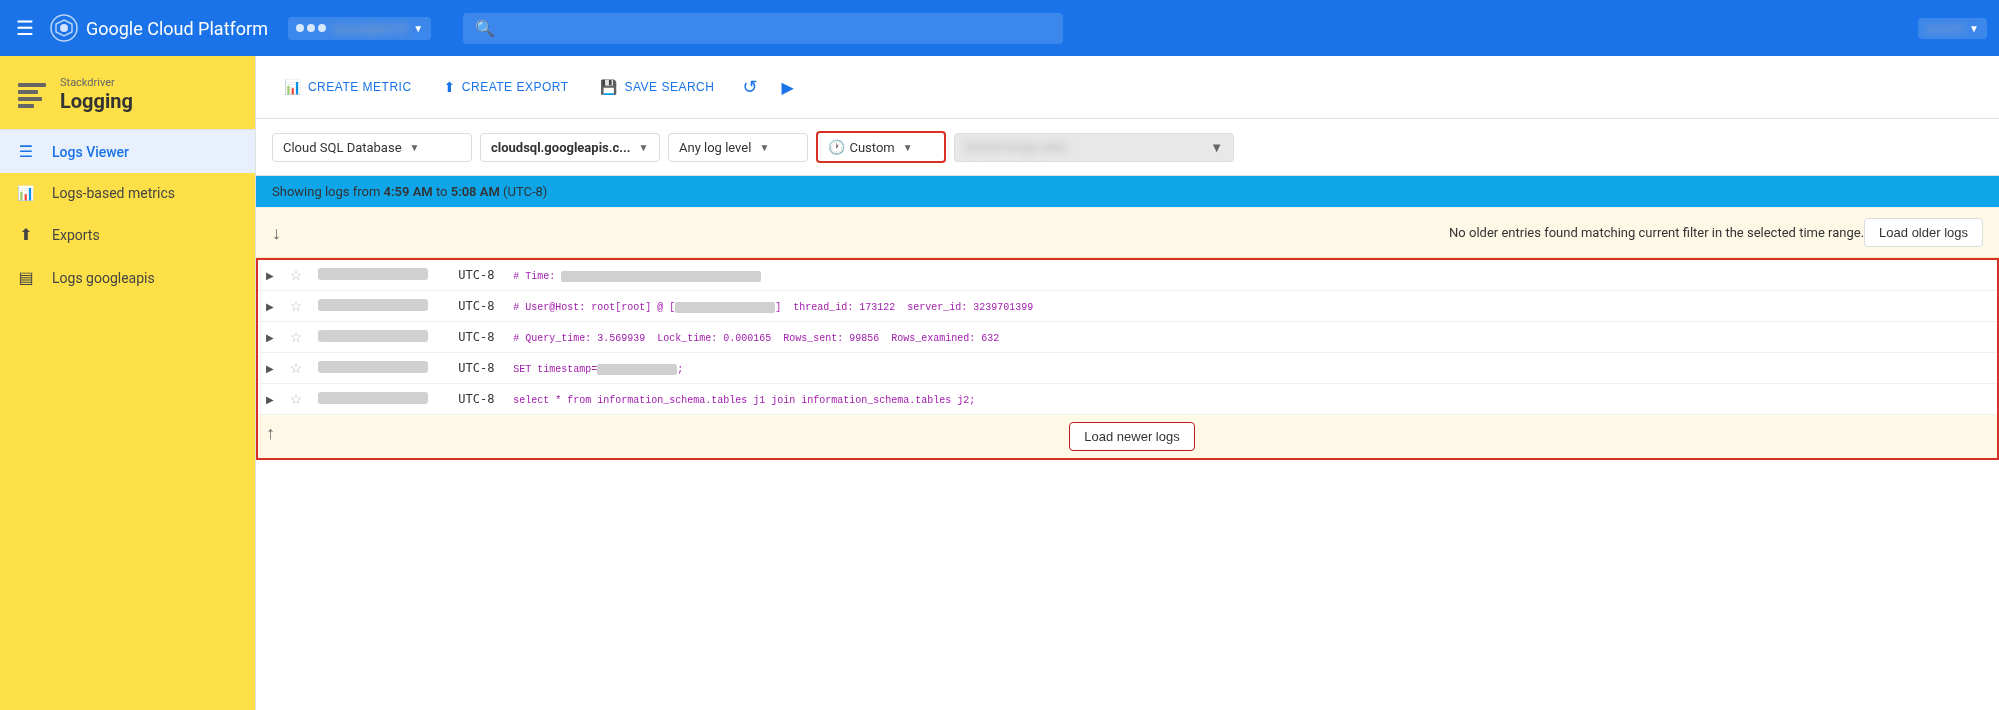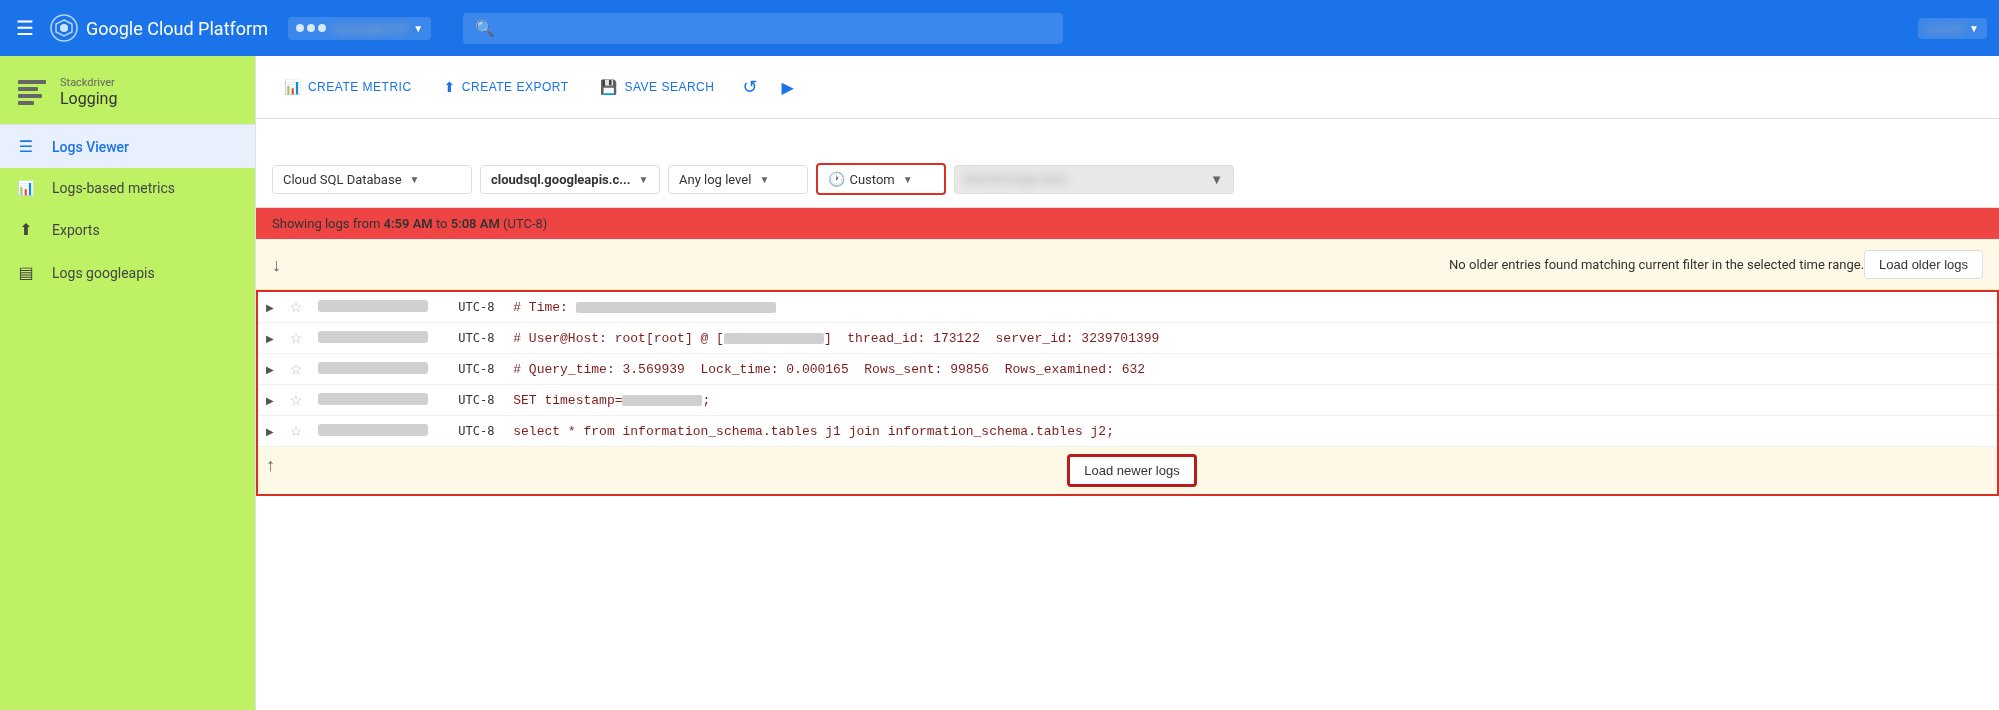--- a/index.html
+++ b/index.html
@@ -25,71 +25,71 @@
     .search-bar { flex: 1; max-width: 600px; margin-left: 20px; background: rgba(255,255,255,0.15); border-radius: 4px; display: flex; align-items: center; padding: 6px 12px; gap: 8px; }
     .search-bar input { background: transparent; border: none; outline: none; color: #fff; font-size: 14px; flex: 1; }
     .search-bar input::placeholder { color: rgba(255,255,255,0.7); }
     .top-nav-right { margin-left: auto; display: flex; align-items: center; gap: 8px; }
     .top-nav-right-dropdown { display: flex; align-items: center; gap: 4px; background: rgba(255,255,255,0.15); border-radius: 4px; padding: 4px 8px; cursor: pointer; }
 
     
     .layout { display: flex; height: calc(100vh - 56px); }
 
     
-    .sidebar { width: 256px; min-width: 256px; border-right: 1px solid #e0e0e0; background: #bef264; padding-top: 8px; }
+    .sidebar { width: 256px; min-width: 256px; border-right: 1px solid #e0e0e0; background: #fde047; padding-top: 8px; }
     .sidebar-header { display: flex; align-items: center; gap: 12px; padding: 12px 16px 16px; border-bottom: 1px solid #e0e0e0; }
     .sidebar-header-text { }
     .sidebar-header-text .sub { font-size: 11px; color: #666; }
-    .sidebar-header-text .main { font-size: 16px; color: #333; font-weight: 400; }
+    .sidebar-header-text .main { font-size: 20px; color: #333; font-weight: 700; }
     .sidebar-item { display: flex; align-items: center; gap: 16px; padding: 12px 16px; cursor: pointer; color: #444; font-size: 14px; }
     .sidebar-item.active { background: #e8f0fe; color: #1a73e8; font-weight: 500; }
     .sidebar-item .icon { font-size: 16px; width: 20px; text-align: center; }
 
     
     .content { flex: 1; display: flex; flex-direction: column; overflow: hidden; }
 
     
     .toolbar { display: flex; align-items: center; gap: 8px; padding: 12px 16px; border-bottom: 1px solid #e0e0e0; background: #fff; }
     .toolbar-btn { display: flex; align-items: center; gap: 6px; color: #1a73e8; font-size: 12px; font-weight: 500; padding: 8px 12px; border: none; background: transparent; cursor: pointer; text-transform: uppercase; letter-spacing: 0.5px; }
     .toolbar-btn .btn-icon { font-size: 14px; }
     .toolbar-icon-btn { color: #1a73e8; font-size: 18px; padding: 8px; cursor: pointer; border: none; background: transparent; display: flex; align-items: center; }
 
     
     .filter-section { padding: 12px 16px; display: flex; flex-direction: column; gap: 10px; }
     .filter-input { width: 100%; border: 1px solid #1a73e8; border-radius: 4px; padding: 8px 12px; font-size: 13px; outline: none; color: #333; }
     .filter-input::placeholder { color: #999; }
-    .filter-dropdowns { display: flex; align-items: center; gap: 8px; margin-top: 32px; }
+    .filter-dropdowns { display: flex; align-items: center; gap: 8px; }
     .filter-dropdown { display: flex; align-items: center; gap: 4px; border: 1px solid #dadce0; border-radius: 4px; padding: 6px 10px; font-size: 13px; color: #333; cursor: pointer; background: #fff; white-space: nowrap; }
     .filter-dropdown .dd-arrow { font-size: 10px; color: #666; margin-left: 4px; }
     .filter-dropdown.custom-highlighted { border: 2px solid #d93025; color: #333; }
     .blurred-dropdown { border: 1px solid #dadce0; border-radius: 4px; padding: 6px 10px; font-size: 13px; color: transparent; background: #e8e8e8; cursor: pointer; display: flex; align-items: center; gap: 4px; flex: 1; max-width: 260px; }
     .blurred-dropdown .dd-arrow { color: #999; }
 
     
     .logs-area { flex: 1; overflow-y: auto; border-top: 1px solid #e0e0e0; }
-    .showing-logs-bar { padding: 8px 16px; background: #ef4444; font-size: 13px; color: #333; border-bottom: 1px solid #f0f0f0; }
+    .showing-logs-bar { padding: 8px 16px; background: #0ea5e9; font-size: 13px; color: #333; border-bottom: 1px solid #f0f0f0; }
     .showing-logs-bar strong { font-weight: 600; }
     .no-older-banner { background: #fef9e7; border-bottom: 1px solid #fce8b2; padding: 10px 16px; display: flex; align-items: center; justify-content: space-between; }
     .no-older-banner .down-arrow { font-size: 18px; color: #666; }
     .no-older-banner .message { font-size: 13px; color: #333; flex: 1; text-align: right; }
     .load-older-btn { border: 1px solid #dadce0; border-radius: 4px; padding: 6px 14px; font-size: 13px; color: #333; background: #fff; cursor: pointer; white-space: nowrap; }
 
     
     .log-table { width: 100%; border-collapse: collapse; border: 2px solid #d93025; }
     .log-table td { padding: 7px 8px; font-size: 12px; border-bottom: 1px solid #f0f0f0; vertical-align: middle; }
     .expand-arrow { color: #555; cursor: pointer; font-size: 10px; }
     .star-icon { color: #bbb; cursor: pointer; font-size: 14px; }
     .blurred-cell { background: #d0d0d0; border-radius: 3px; height: 12px; display: inline-block; }
     .timezone-cell { color: #333; font-family: monospace; white-space: nowrap; }
-    .log-content { font-family: 'Courier New', monospace; color: #7f1d1d; font-size: 13px; white-space: nowrap; margin-top: 45px; }
+    .log-content { font-family: 'Courier New', monospace; color: #a21caf; font-size: 10px; white-space: nowrap; margin-top: 45px; }
     .log-content .blurred-inline { background: #d0d0d0; border-radius: 2px; display: inline-block; height: 11px; vertical-align: middle; }
     .load-newer-row { background: #fef9e7; }
     .load-newer-cell { padding: 10px 16px; text-align: center; }
     .up-arrow { font-size: 18px; color: #666; float: left; }
-    .load-newer-btn { border: 3px solid #b91c1c; border-radius: 4px; padding: 6px 14px; font-size: 13px; color: #333; background: #fff; cursor: pointer; }
+    .load-newer-btn { border: 1px solid #b91c1c; border-radius: 4px; padding: 6px 14px; font-size: 13px; color: #333; background: #fff; cursor: pointer; }
 
     
     .blur-text { filter: blur(4px); color: #aaa; display: inline-block; }
   </style>
 </head>
 <body>
 
 <div class="top-nav">
   <span class="top-nav-hamburger">☰</span>
   <div class="top-nav-logo">

